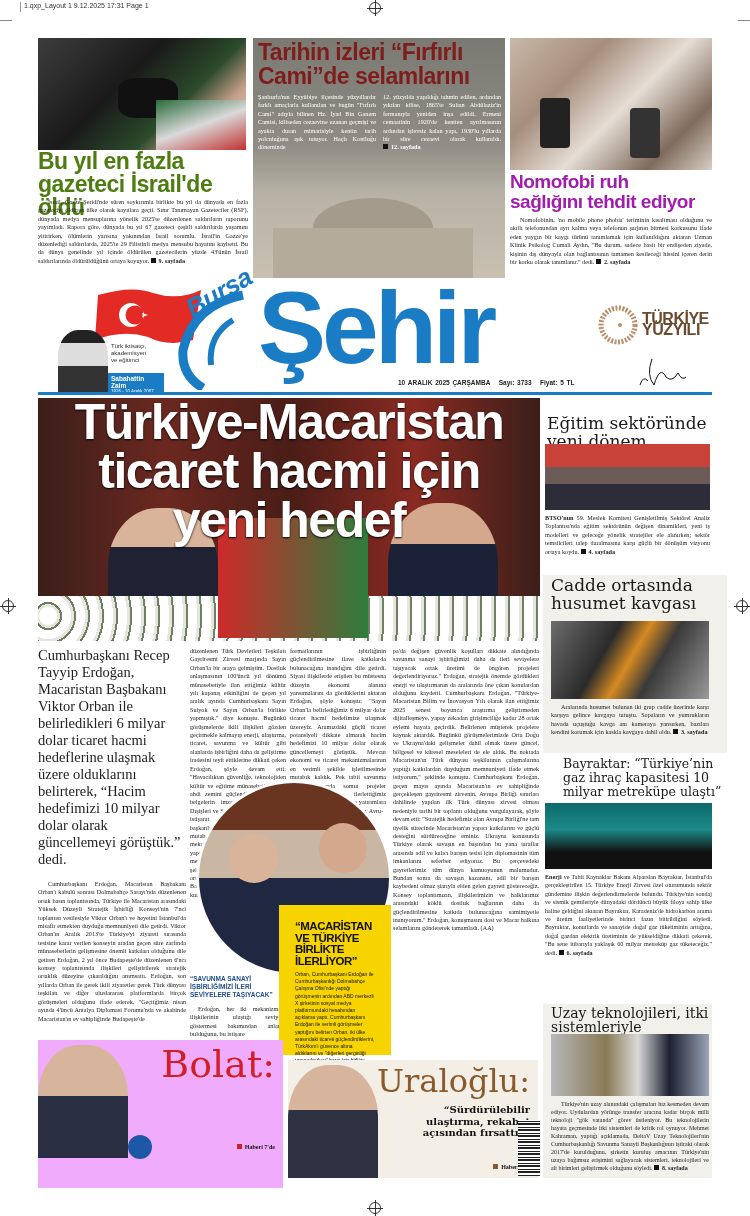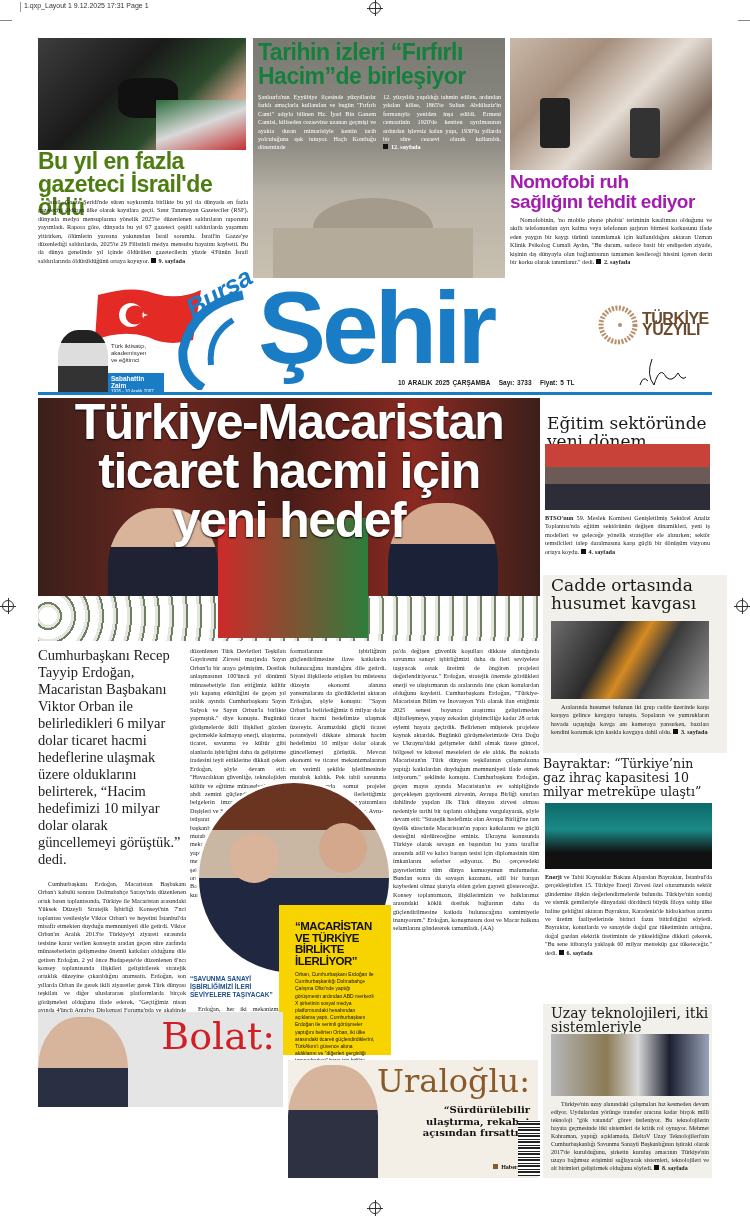--- a/index.html
+++ b/index.html
@@ -38,23 +38,23 @@
   <div>gazeteci İsrail'de öldü</div>
 </div>
 <div class="abs body" style="left:38px;top:198px;width:210px;text-indent:10px">
   <span>İsrail, Gazze Şeridi'nde süren soykırımla birlikte bu yıl da dünyada en fazla gazeteciyi öldüren ülke olarak kayıtlara geçti. Sınır Tanımayan Gazeteciler (RSF), dünyada medya mensuplarına yönelik 2025'te düzenlenen saldırıların raporunu yayımladı. Rapora göre, dünyada bu yıl 67 gazeteci çeşitli saldırılarda yaşamını yitirirken, ölümlerin yarısına yakınından İsrail sorumlu. İsrail'in Gazze'ye düzenlediği saldırılarda, 2025'te 29 Filistinli medya mensubu hayatını kaybetti. Bu da dünya genelinde yıl içinde öldürülen gazetecilerin yüzde 43'ünün İsrail saldırılarında öldürüldüğünü ortaya koyuyor.</span> <span class="ref">9. sayfada</span>
 </div>
 
 <div class="photo" style="left:253px;top:38px;width:252px;height:240px;background:linear-gradient(180deg,#7a7a72 0%,#8f8d85 45%,#b8b2a6 65%,#c9c0b0 100%)">
   <div style="position:absolute;left:60px;top:160px;width:120px;height:60px;border-radius:50% 50% 0 0;background:#a49b8c"></div>
   <div style="position:absolute;left:20px;top:190px;width:200px;height:50px;background:#b5ab9b"></div>
 </div>
-<div class="abs hl" style="left:258px;top:40px;width:250px;font-size:23px;line-height:24px;color:#15803d">
+<div class="abs hl" style="left:258px;top:40px;width:250px;font-size:23px;line-height:24px;color:#7f1d1d">
   <div>Tarihin izleri “Fırfırlı</div>
-  <div>Hacim”de birleşiyor</div>
+  <div>Cami”de selamlarını</div>
 </div>
 <div class="abs body" style="left:258px;top:93px;width:118px;color:#fff">Şanlıurfa'nın Eyyübiye ilçesinde yüzyıllardır farklı amaçlarla kullanılan ve bugün "Fırfırlı Cami" adıyla bilinen Hz. İyad Bin Ganem Camisi, kiliseden cezaevine uzanan geçmişi ve ayakta duran mimarisiyle kentin tarih yolculuğuna ışık tutuyor. Haçlı Kontluğu döneminde</div>
 <div class="abs body" style="left:383px;top:93px;width:118px;color:#fff">
   <span>12. yüzyılda yapıldığı tahmin edilen, ardından yıkılan kilise, 1865'te Sultan Abdülaziz'in fermanıyla yeniden inşa edildi. Ermeni cemaatinin 1920'de kentten ayrılmasının ardından işlevsiz kalan yapı, 1930'lu yıllarda bir süre cezaevi olarak kullanıldı.</span> <span class="ref" style="color:#fff">12. sayfada</span>
 </div>
 
 <div class="photo" style="left:510px;top:38px;width:202px;height:132px;background:linear-gradient(135deg,#c9b8a8 0%,#a68e7c 30%,#e5ddd4 55%,#7f6a5c 80%,#d8cfc4 100%)">
   <div style="position:absolute;left:30px;top:60px;width:30px;height:50px;background:#222;border-radius:4px"></div>
   <div style="position:absolute;left:120px;top:70px;width:30px;height:50px;background:#333;border-radius:4px"></div>
 </div>
@@ -138,21 +138,21 @@
   <div style="position:absolute;left:120px;top:40px;width:48px;height:50px;border-radius:50%;background:#d4a88c"></div>
 </div>
 <div class="abs" style="left:190px;top:975px;width:96px;font:bold 6.5px 'Liberation Sans',sans-serif;color:#1f4e8c;line-height:8px">“SAVUNMA SANAYİ İŞBİRLİĞİMİZİ İLERİ SEVİYELERE TAŞIYACAK”</div>
 <div class="abs body" style="left:190px;top:1005px;width:96px;text-indent:8px">Erdoğan, her iki mekanizmayı ilişkilerinin ulaştığı seviyeyi göstermesi bakımından anlamlı bulduğunu, bu istişare</div>
 
 <div class="abs" style="left:279px;top:905px;width:112px;height:150px;background:#f7d400;padding:16px">
   <div class="hl" style="font-size:11.5px;line-height:11.5px;color:#111">“MACARİSTAN VE TÜRKİYE BİRLİKTE İLERLİYOR”</div>
   <div style="font:5px 'Liberation Sans',sans-serif;line-height:7.2px;margin-top:4px;color:#111">Orban, Cumhurbaşkanı Erdoğan ile Cumhurbaşkanlığı Dolmabahçe Çalışma Ofisi'nde yaptığı görüşmenin ardından ABD merkezli X şirketinin sosyal medya platformundaki hesabından açıklama yaptı. Cumhurbaşkanı Erdoğan ile verimli görüşmeler yaptığını belirten Orban, iki ülke arasındaki ticareti güçlendirdiklerini, TürkAkım'ı güvence altına aldıklarını ve "diğerleri gerginliği tırmandırırken" barış için birlikte durduklarını vurguladı. Orban, "Macaristan ve Türkiye birlikte ilerliyor." ifadesini kullandı.</div>
 </div>
 
-<div class="abs" style="left:38px;top:1012px;width:245px;height:95px;background:#e5e5e5;overflow:hidden">
+<div class="abs" style="left:38px;top:1040px;width:245px;height:148px;background:#f0abfc;overflow:hidden">
   <div style="position:absolute;left:0;top:5px;width:90px;height:113px;border-radius:45% 45% 0 0;background:linear-gradient(180deg,#d7b49c 0 45%,#2a2f44 45%)"></div>
   <div style="position:absolute;left:90px;top:95px;width:24px;height:24px;border-radius:50%;background:#1d57a8"></div>
   <div style="position:absolute;right:8px;top:2px;font:38px 'DejaVu Serif',serif;color:#d21f26;text-align:right">Bolat:</div>
   <div style="position:absolute;right:8px;top:104px;font:bold 6px 'Liberation Serif',serif;color:#111"><span style="display:inline-block;width:5px;height:5px;background:#d21f26;margin-right:3px"></span><span>Haberi 7'de</span></div>
 </div>
 <div class="abs" style="left:288px;top:1060px;width:250px;height:118px;background:#f4efe6;overflow:hidden">
   <div style="position:absolute;left:0;top:5px;width:90px;height:113px;border-radius:45% 45% 0 0;background:linear-gradient(180deg,#d7b49c 0 40%,#2e3142 40%)"></div>
   <div style="position:absolute;right:8px;top:2px;font:32px 'DejaVu Serif',serif;color:#8a5a2b;text-align:right">Uraloğlu:</div>
   <div style="position:absolute;right:8px;top:44px;width:130px;font:bold 10px 'DejaVu Serif',serif;line-height:11.5px;text-align:right;color:#111">“Sürdürülebilir ulaştırma, rekabet açısından fırsattır”</div>
   <div style="position:absolute;right:8px;top:104px;font:bold 6px 'Liberation Serif',serif;color:#111"><span style="display:inline-block;width:5px;height:5px;background:#8a5a2b;margin-right:3px"></span><span>Haberi 5'te</span></div>
@@ -165,21 +165,21 @@
   <div class="body" style="position:absolute;left:2px;top:116px;width:165px;font-size:6.2px"><b>BTSO'nun</b><span> 59. Meslek Komitesi Genişletilmiş Sektörel Analiz Toplantısı'nda eğitim sektörünün değişen dinamikleri, yeni iş modelleri ve geleceğe yönelik stratejiler ele alınırken; sektör temsilcileri talep daralmasına karşı güçlü bir dönüşüm vizyonu ortaya koydu.</span> <span class="ref">4. sayfada</span></div>
 </div>
 
 <div class="side-box" style="left:543px;top:575px;width:184px;height:178px">
   <div class="sub-title" style="position:absolute;left:8px;top:2px;width:160px;font-size:17px">Cadde ortasında husumet kavgası</div>
   <div class="photo" style="left:8px;top:46px;width:158px;height:78px;background:linear-gradient(120deg,#6d6d6d 0%,#2b2b2b 35%,#d68a22 50%,#3a3a3a 65%,#9a9a9a 100%)"></div>
   <div class="body" style="position:absolute;left:8px;top:128px;width:158px;text-indent:10px"><span>Aralarında husumet bulunan iki grup cadde üzerinde karşı karşıya gelince kavgaya tutuştu. Sopaların ve yumrukların havada uçuştuğu kavga anı kameraya yansırken, bazıları kendini korumak için kaskla kavgaya dahil oldu.</span> <span class="ref">3. sayfada</span></div>
 </div>
 
 <div class="abs" style="left:543px;top:757px;width:169px;height:250px">
-  <div class="sub-title" style="position:absolute;left:0;top:0;width:167px;font-size:12.5px;line-height:14px">Bayraktar: “Türkiye’nin gaz ihraç kapasitesi 10 milyar metreküpe ulaştı”</div>
+  <div class="sub-title" style="position:absolute;left:20px;top:0;width:167px;font-size:12.5px;line-height:14px">Bayraktar: “Türkiye’nin gaz ihraç kapasitesi 10 milyar metreküpe ulaştı”</div>
   <div class="photo" style="left:2px;top:46px;width:167px;height:66px;background:linear-gradient(180deg,#0d6a6a 0%,#1b8a87 40%,#111 75%)"></div>
   <div class="body" style="position:absolute;left:2px;top:116px;width:167px;font-size:6.1px"><b>Enerji</b><span> ve Tabii Kaynaklar Bakanı Alparslan Bayraktar, İstanbul'da gerçekleştirilen 15. Türkiye Enerji Zirvesi özel oturumunda sektör gündemine ilişkin değerlendirmelerde bulundu. Türkiye'nin sondaj ve sismik gemileriyle dünyadaki dördüncü büyük filoya sahip ülke haline geldiğini aktaran Bayraktar, Karadeniz'de hidrokarbon arama ve üretim faaliyetlerinde birinci fazın bitirildiğini söyledi. Bayraktar, konutlarda ve sanayide doğal gaz tüketiminin arttığına, doğal gazdan elektrik üretiminin de yükseldiğine dikkati çekerek, "Bu sene itibarıyla yaklaşık 60 milyar metreküp gaz tüketeceğiz." dedi.</span> <span class="ref">6. sayfada</span></div>
 </div>
 
 <div class="side-box" style="left:543px;top:1004px;width:169px;height:174px">
   <div class="sub-title" style="position:absolute;left:8px;top:2px;width:160px;font-size:14px;line-height:14px">Uzay teknolojileri, itki sistemleriyle ivmeleniyor</div>
   <div class="photo" style="left:8px;top:30px;width:158px;height:62px;background:linear-gradient(90deg,#b6b8ba 0%,#8a7a55 35%,#d9d9d9 55%,#1c2030 75%,#9aa4b8 100%)"></div>
   <div class="body" style="position:absolute;left:8px;top:96px;width:158px;font-size:6px;line-height:8px;text-indent:10px"><span>Türkiye'nin uzay alanındaki çalışmaları hız kesmeden devam ediyor. Uydulardan yörünge transfer aracına kadar birçok milli teknoloji "gök vatanda" görev üstleniyor. Bu teknolojilerin hayata geçmesinde itki sistemleri de kritik rol oynuyor. Mehmet Kahraman, yaptığı açıklamada, DeltaV Uzay Teknolojileri'nin Cumhurbaşkanlığı Savunma Sanayii Başkanlığının iştiraki olarak 2017'de kurulduğunu, şirketin kuruluş amacının Türkiye'nin uzaya bağımsız erişimini sağlayacak sistemleri, teknolojileri ve alt birimleri geliştirmek olduğunu söyledi.</span> <span class="ref">8. sayfada</span></div>
 </div>
 

